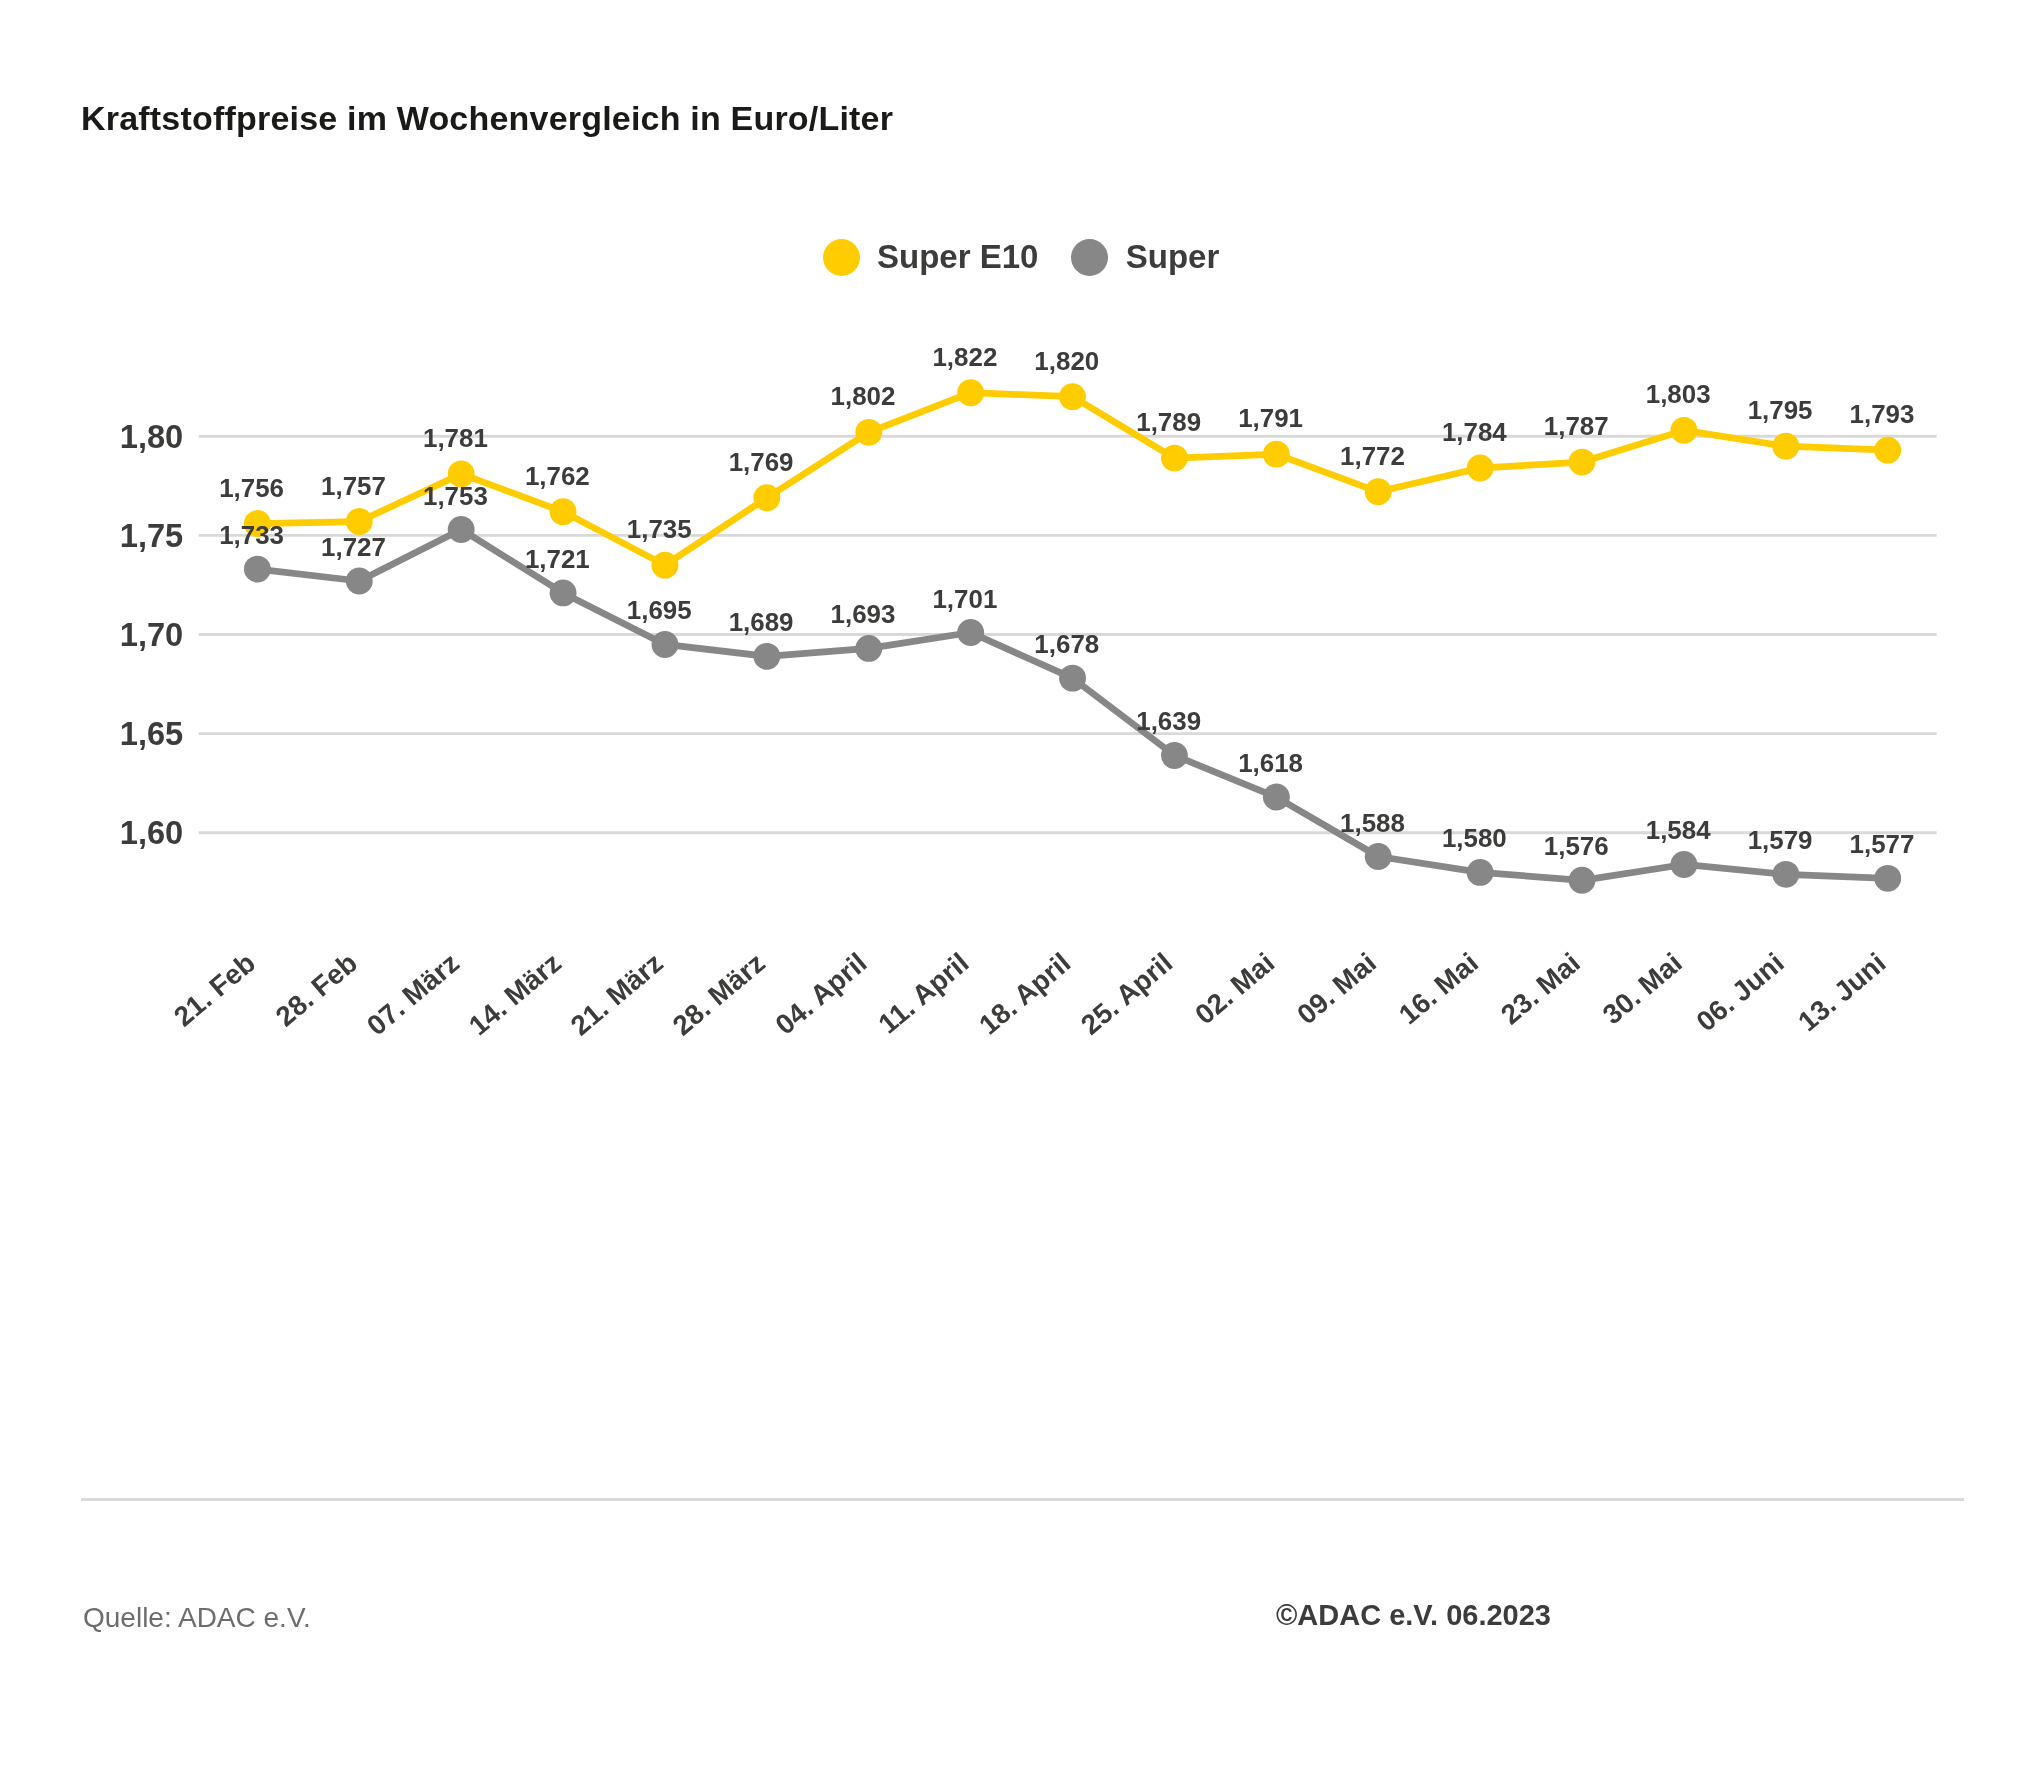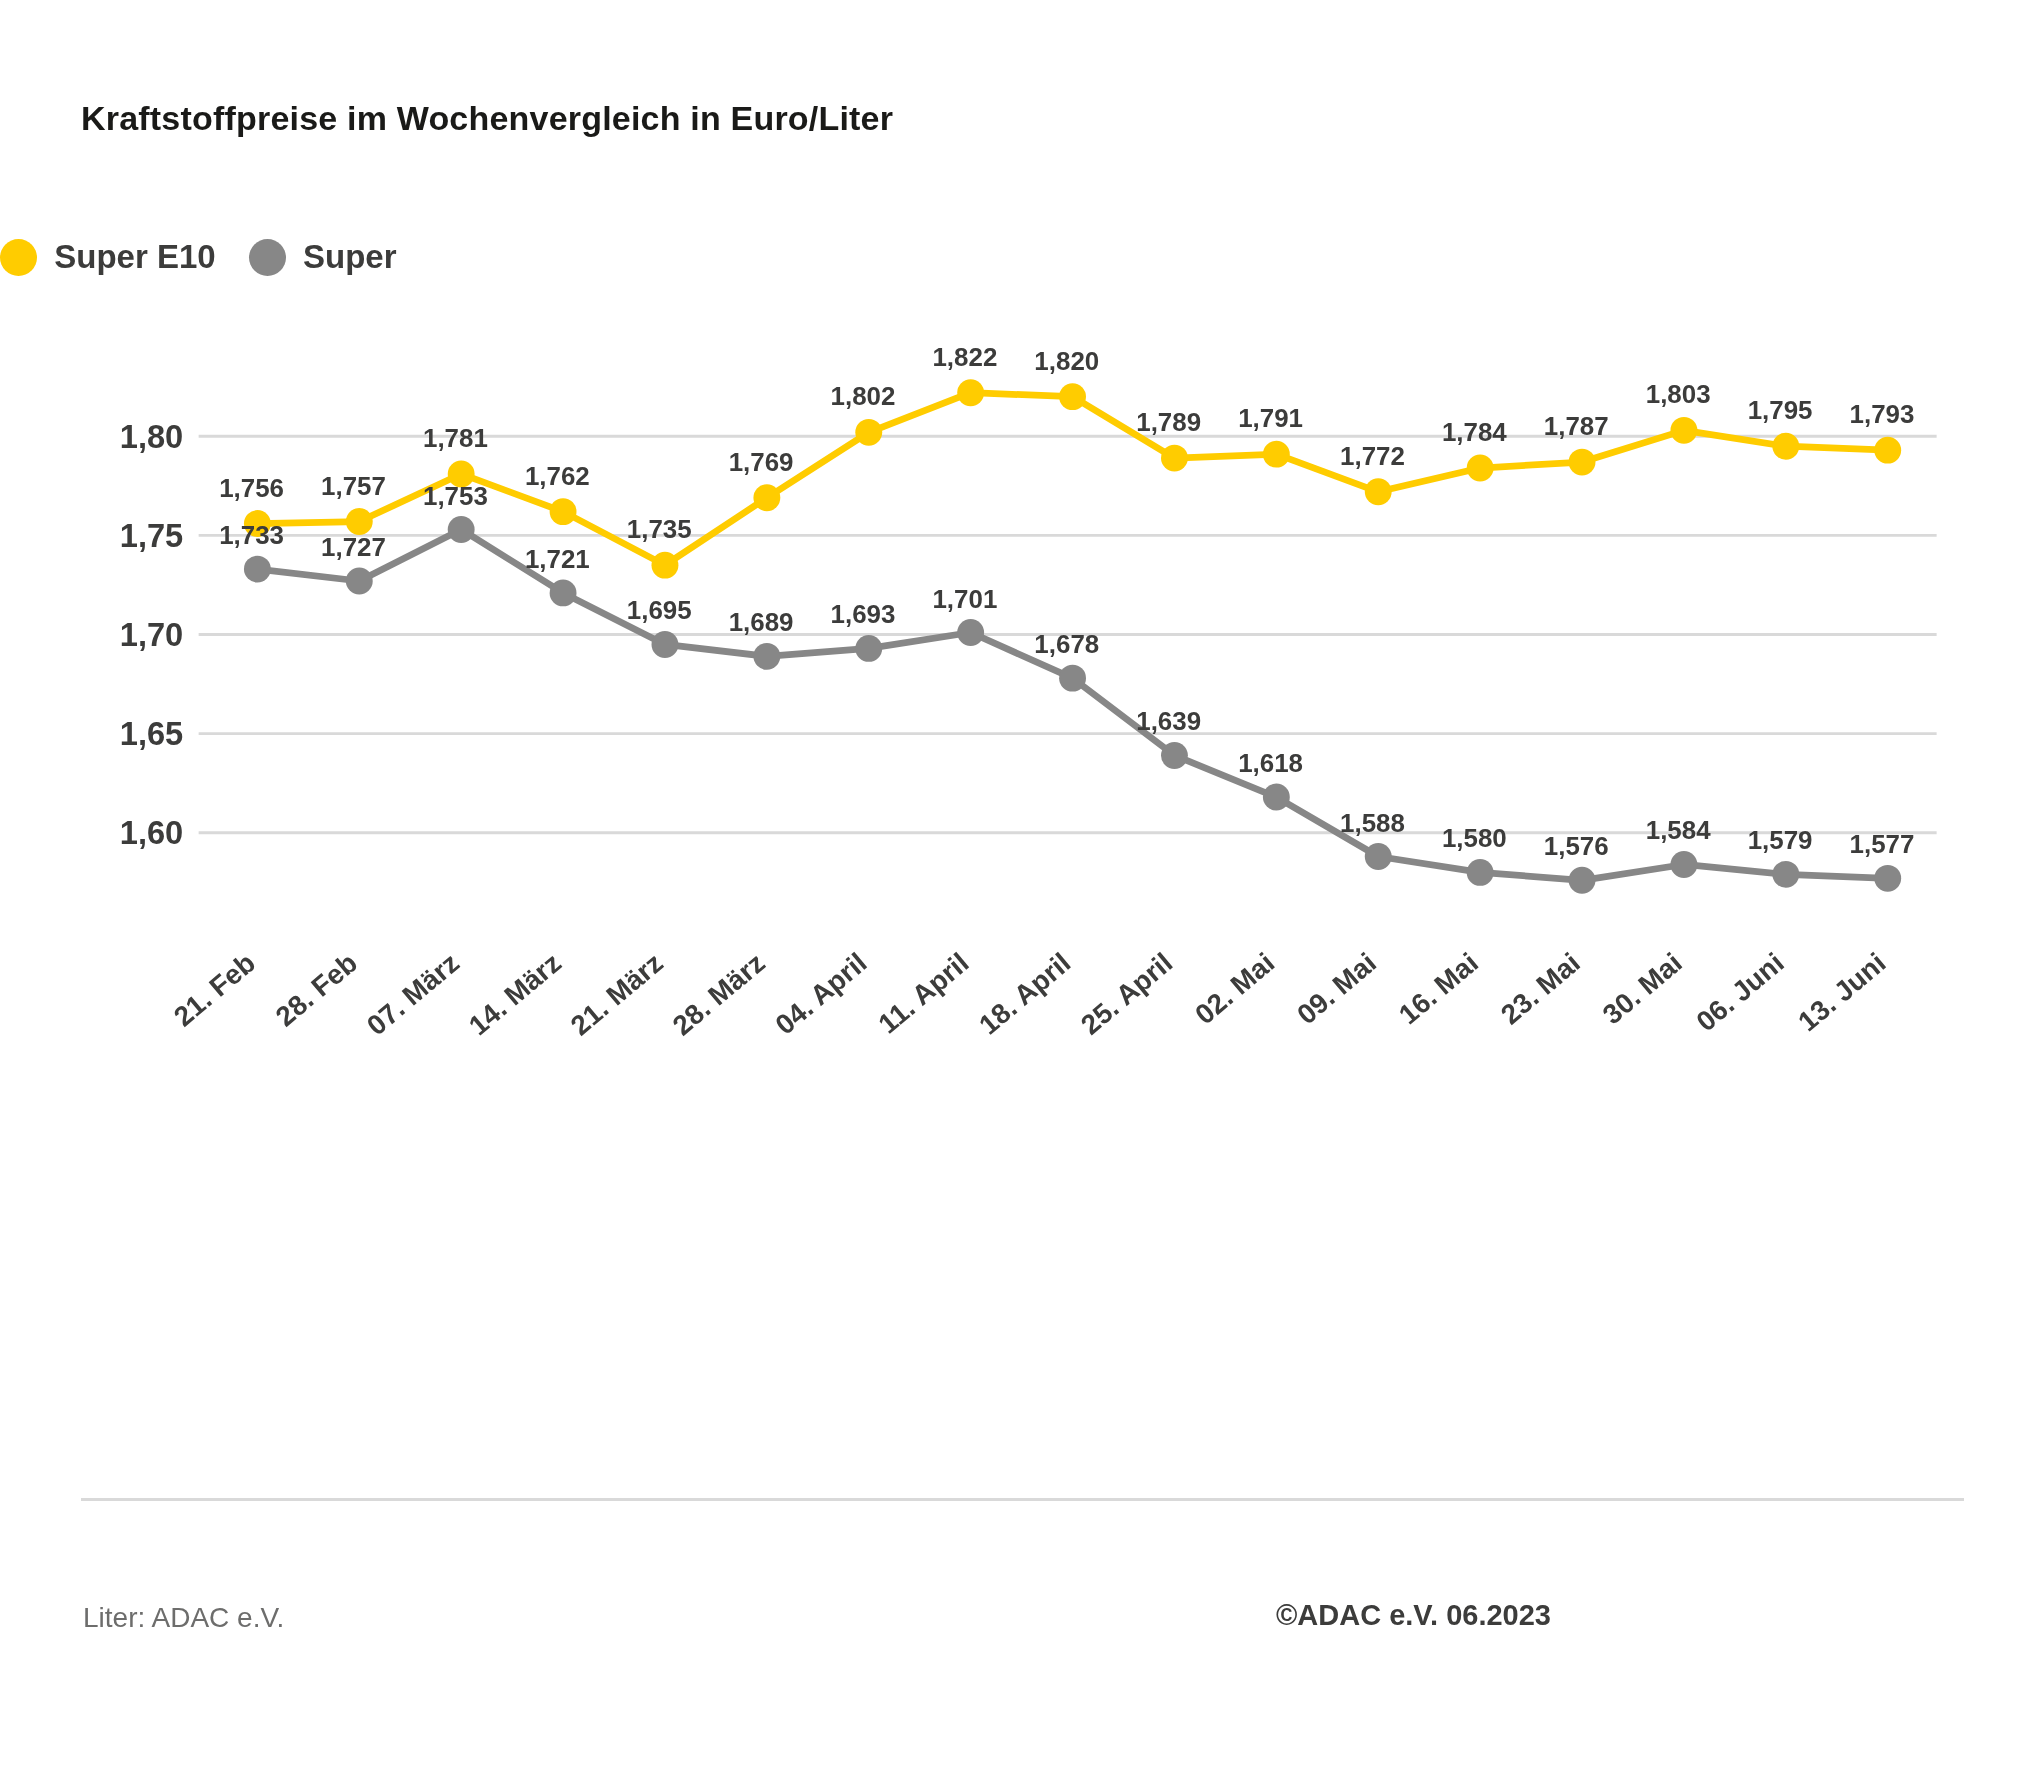--- a/index.html
+++ b/index.html
@@ -28,20 +28,21 @@
     font-weight: bold;
     color: #1a1a18;
     letter-spacing: 0.2px;
   }
   .legend {
     position: absolute;
     left: 0;
     top: 238px;
     width: 2042px;
     display: flex;
+    justify-content: center;
     align-items: center;
     gap: 33px;
   }
   .legend-item {
     display: flex;
     align-items: center;
     gap: 17.3px;
   }
   .legend-dot {
     width: 37px;
@@ -251,17 +252,17 @@
         <g transform="translate(1774.945882352941,676) rotate(-40)">
           <text x="0" y="0" text-anchor="end" class="xtick">06. Juni</text>
         </g>
         <g transform="translate(1881.0635294117646,676) rotate(-40)">
           <text x="0" y="0" text-anchor="end" class="xtick">13. Juni</text>
         </g>
       </svg>
   </div>
 
   <div class="footer-line"></div>
-  <div class="source">Liter: ADAC e.V.</div>
+  <div class="source">Quelle: ADAC e.V.</div>
   <div class="copyright">©ADAC e.V. 06.2023</div>
 
 </div>
 
 
 </body></html>

